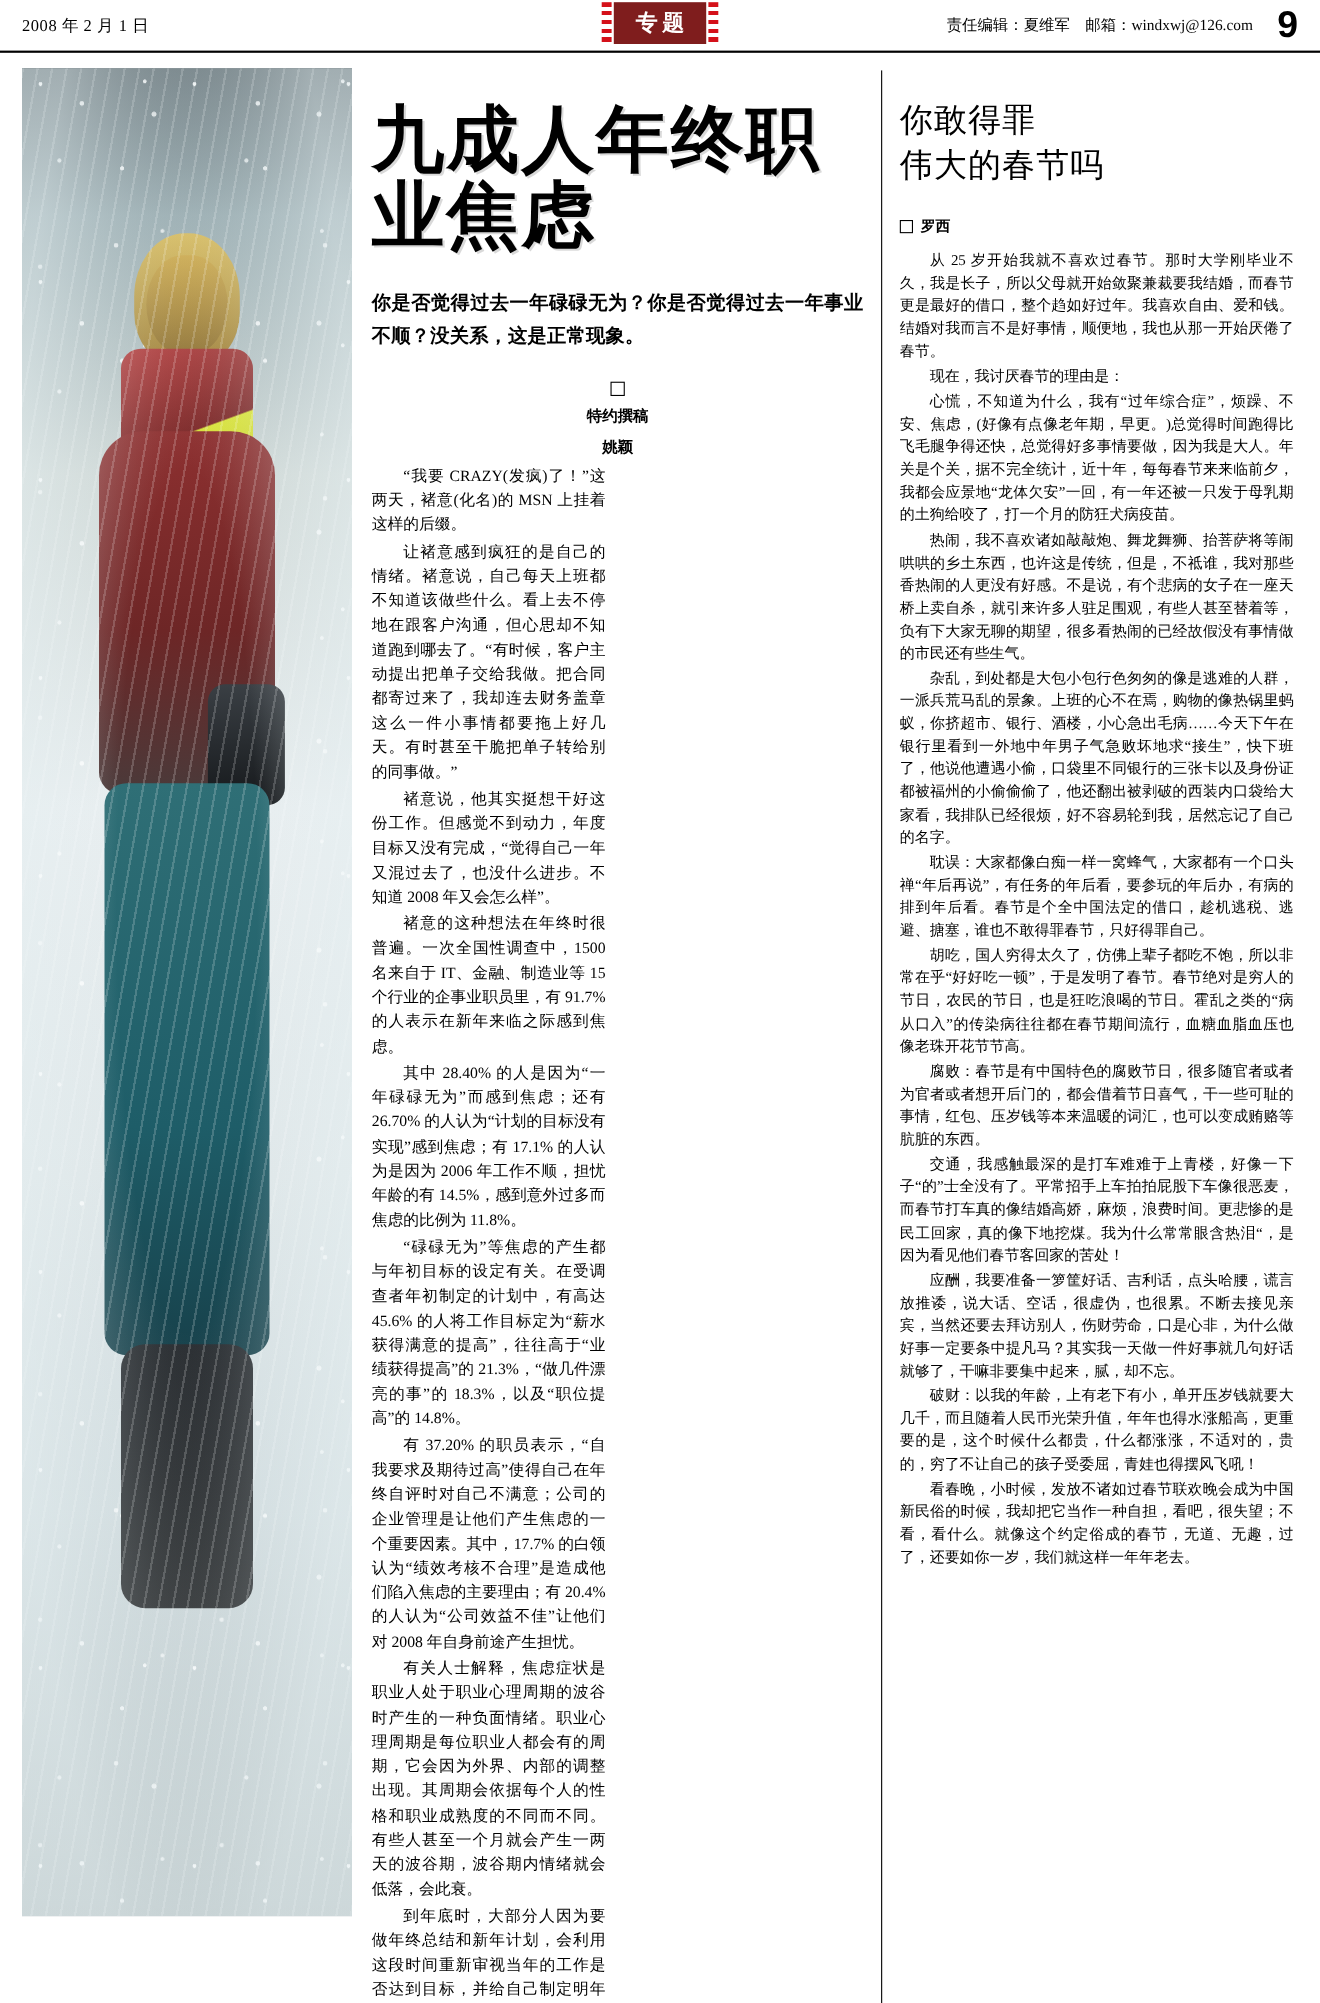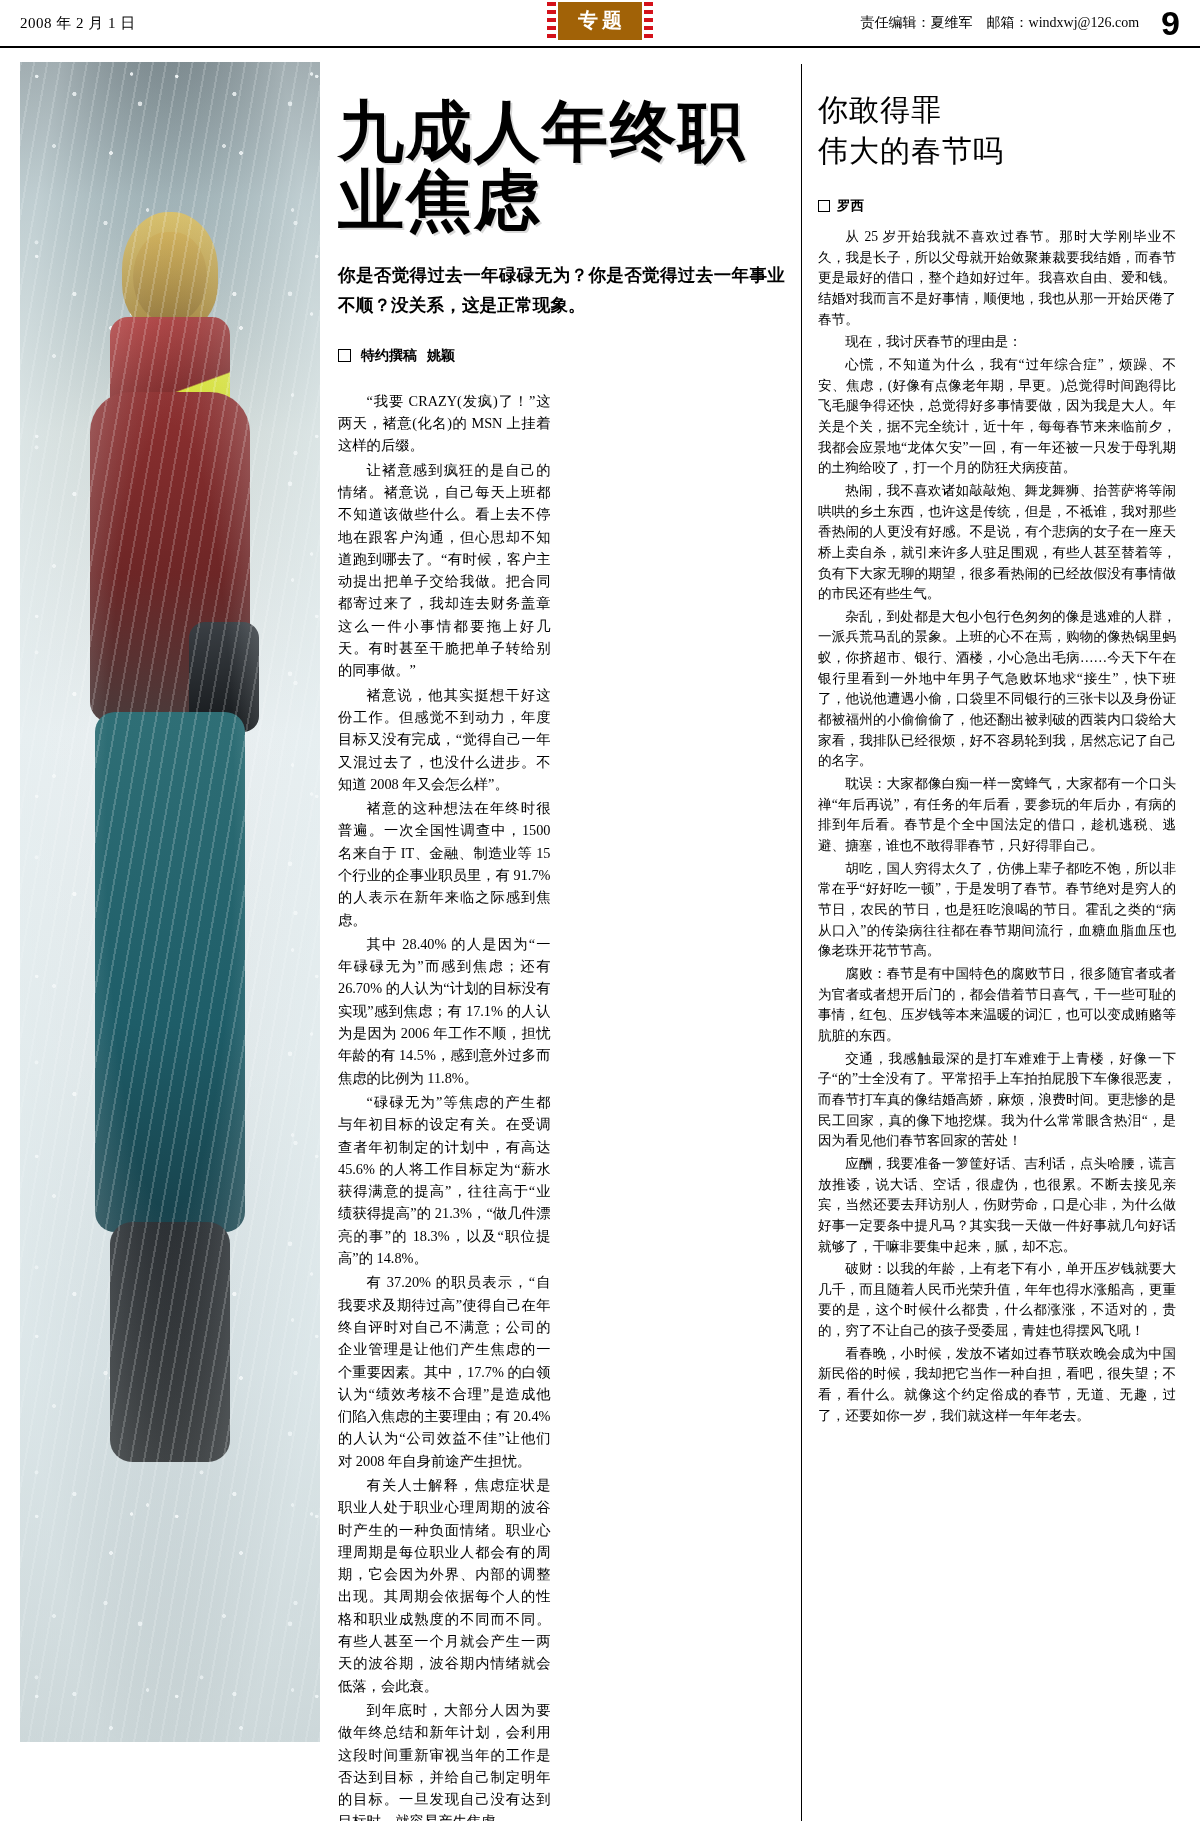--- a/index.html
+++ b/index.html
@@ -35,21 +35,21 @@
   }
   .masthead .center-badge{
     position:absolute;
     left:50%;
     top:2px;
     transform:translateX(-50%);
     display:flex;
     align-items:center;
   }
   .badge{
-    background:#a16207;
+    background:#7f1d1d;
     color:#fff;
     font-family:"Liberation Sans","DejaVu Sans",sans-serif;
     font-weight:bold;
     font-size:20px;
     letter-spacing:4px;
     padding:5px 16px 6px 20px;
     position:relative;
   }
   .badge::before,.badge::after{
     content:"";
@@ -143,46 +143,47 @@
   .fig-bag{top:560px;left:68%;width:70px;height:110px;border-radius:16px;
     background:linear-gradient(#3a3f44,#15181b);}
   .fig-blur{position:absolute;inset:0;backdrop-filter:none;
     background:radial-gradient(ellipse at 50% 45%, rgba(255,255,255,0) 30%, rgba(230,240,242,.55) 78%);}
 
   
   .headline-zone{
     margin-left:318px;
   }
   h1.headline{
-    font-family:Liberation Serif, serif;
+    font-family:Liberation Mono, monospace;
     font-weight:bold;
     font-size:66px;
     line-height:1.04;
     letter-spacing:2px;
     margin:36px 0 0 0;
     color:#000;
     text-shadow:2px 2px 0 rgba(0,0,0,.15);
   }
   .deck{
     margin:26px 0 0 0;
     font-weight:bold;
     font-size:17.5px;
     line-height:1.7;
     text-align:justify;
     letter-spacing:.2px;
   }
 
   
   .byline{
-    margin:26px 0 25px 0;
+    margin:26px 0 6px 0;
     font-size:14px;
     font-weight:bold;
     display:flex;
     align-items:center;
     gap:10px;
+    flex-direction:column;
   }
   .byline .sq{
     display:inline-block;
     width:11px;height:11px;
     border:1px solid #000;
   }
   .cols{
     margin-left:318px;
     column-count:2;
     column-gap:22px;

